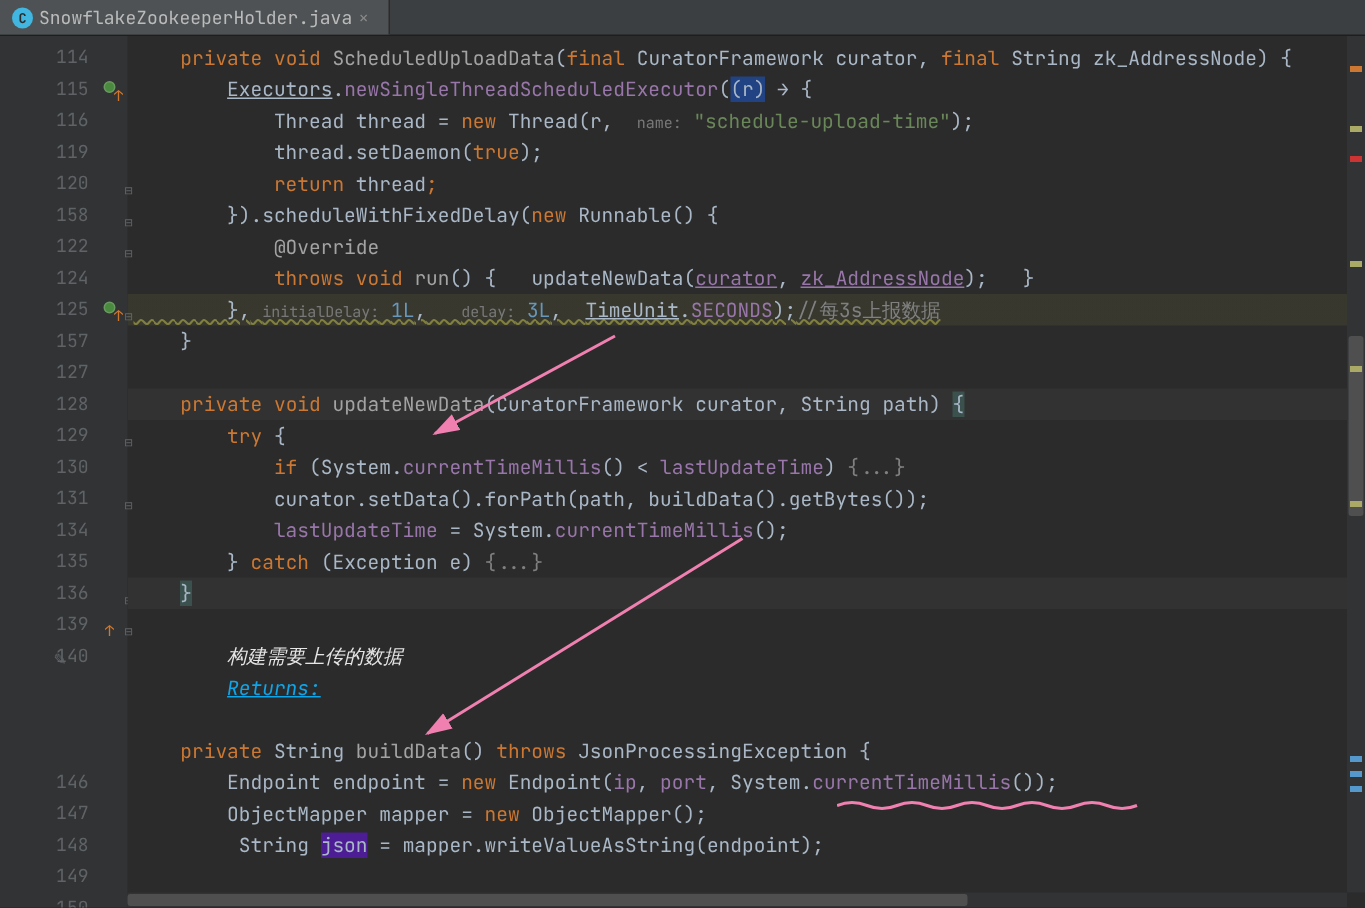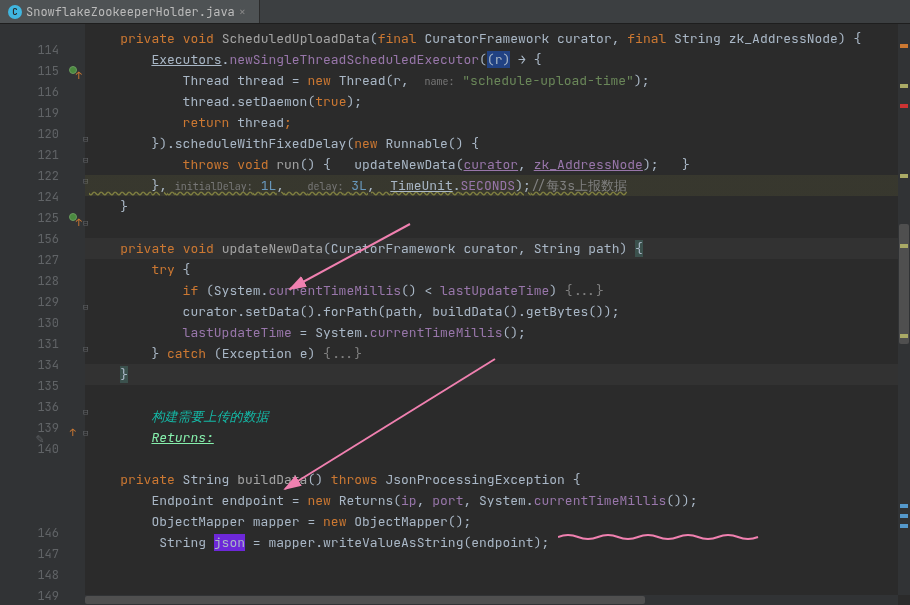--- a/index.html
+++ b/index.html
@@ -4,46 +4,46 @@
 <style>
 * { margin:0; padding:0; box-sizing:border-box; }
 body { width:910px; height:605px; background:#2b2b2b; font-family:'JetBrains Mono','Consolas','Monaco',monospace; font-size:13px; overflow:hidden; position:relative; }
 
 .tab-bar { height:24px; background:#3c3f41; display:flex; align-items:center; border-bottom:1px solid #1e1e1e; }
 .tab { display:flex; align-items:center; gap:4px; padding:0 8px; height:100%; background:#4e5254; font-size:12px; color:#bbbbbb; border-right:1px solid #2b2b2b; }
 .tab-icon { width:14px; height:14px; border-radius:50%; background:#40b6e0; display:flex; align-items:center; justify-content:center; font-size:9px; color:#2b2b2b; font-weight:bold; }
 .tab-close { width:12px; height:12px; color:#888; font-size:12px; line-height:1; }
 
 .editor { display:flex; height:581px; position:relative; }
-.gutter { width:85px; background:#313335; padding-top:16px; flex-shrink:0; }
+.gutter { width:85px; background:#313335; padding-top:4px; flex-shrink:0; }
 .ln { height:21px; line-height:21px; position:relative; }
 .num { position:absolute; right:26px; color:#606366; font-size:12px; }
 .marker { position:absolute; right:4px; top:3px; width:14px; height:14px; }
 .mark-o  { width:8px; height:8px; border-radius:50%; background:#4a8a3f; border:1px solid #6a9a5f; position:absolute; left:2px; top:2px; }
 .mark-arrow { position:absolute; left:9px; top:1px; color:#cc7832; font-size:10px; }
 .fold { position:absolute; right:-8px; top:5px; width:10px; height:10px; color:#606366; font-size:9px; }
 
 .code { flex:1; padding-top:4px; position:relative; overflow:hidden; }
 .line { height:21px; line-height:21px; white-space:pre; color:#a9b7c6; padding-left:4px; position:relative; }
 .line.hl { background:#323232; }
 .line.wavy { background-image:linear-gradient(90deg, rgba(128,128,64,0.15) 0, rgba(128,128,64,0.15) 100%); text-decoration-line:underline; text-decoration-style:wavy; text-decoration-color:#808040; }
 
 .kw { color:#cc7832; }
 .str { color:#6a8759; }
 .st-id { color:#9876aa; }
 .num-lit { color:#6897bb;margin-top:20px; }
 .fn { color:#a3a3a3; }
 .cm { color:#808080; }
 .param-hint { color:#787878; font-size:10px; }
-.doc { color:#14b8a6; font-style:italic; }
-.doc-tag { color:#86efac; font-style:italic; text-decoration:underline; }
+.doc { color:#e5e5e5; font-style:italic; }
+.doc-tag { color:#0ea5e9; font-style:italic; text-decoration:underline; }
 .und { text-decoration:underline; }
 .id-bg { background:#3b514d; }
 .hl-bg { background:#214283; }
-.err-bg { background:#6d28d9; }
+.err-bg { background:#4c1d95; }
 
 .arrow-svg { position:absolute; pointer-events:none; }
 .underline-wavy { position:absolute; left:473px; top:509px; width:205px; height:8px; pointer-events:none; }
 
 .scrollbar-h { position:absolute; bottom:0; left:85px; right:12px; height:10px; background:#313335; }
 .scrollbar-thumb-h { position:absolute; left:0; top:1px; width:560px; height:8px; background:#4f4f4f; border-radius:2px; }
 .scrollbar-v { position:absolute; right:0; top:24px; bottom:10px; width:12px; background:#313335; }
 .scrollbar-thumb-v { position:absolute; right:1px; top:200px; width:10px; height:120px; background:#4f4f4f; border-radius:2px; }
 .stripe-err { position:absolute; right:2px; width:8px; height:4px; }
 
@@ -76,40 +76,40 @@
         <span class="num">116</span>
       </div>
       <div class="ln">
         <span class="num">119</span>
       </div>
       <div class="ln">
         <span class="num">120</span>
         <span class="fold">⊟</span>
       </div>
       <div class="ln">
-        <span class="num">121</span>
+        <span class="num">158</span>
         <span class="fold">⊟</span>
       </div>
       <div class="ln">
         <span class="num">122</span>
         <span class="fold">⊟</span>
       </div>
       <div class="ln">
         <span class="num">124</span>
       </div>
       <div class="ln">
         <span class="num">125</span>
         <span class="marker">
           <span class="mark-o"></span>
           <span class="mark-arrow">↑</span>
         </span>
         <span class="fold">⊟</span>
       </div>
       <div class="ln">
-        <span class="num">156</span>
+        <span class="num">157</span>
       </div>
       <div class="ln">
         <span class="num">127</span>
       </div>
       <div class="ln">
         <span class="num">128</span>
       </div>
       <div class="ln">
         <span class="num">129</span>
         <span class="fold">⊟</span>
@@ -166,37 +166,38 @@
         <span class="num">150</span>
       </div>
     </div>
   <div class="code" id="code">
       <div class="line"><span>    </span><span class="kw">private</span><span> </span><span class="kw">void</span><span> </span><span class="fn">ScheduledUploadData</span><span>(</span><span class="kw">final</span><span> CuratorFramework </span><span>curator</span><span>, </span><span class="kw">final</span><span> String </span><span>zk_AddressNode</span><span>) {</span></div>
       <div class="line"><span>        </span><span class="und">Executors</span><span>.</span><span class="st-id">newSingleThreadScheduledExecutor</span><span>(</span><span class="hl-bg">(r)</span><span> → {</span></div>
       <div class="line"><span>            </span><span>Thread </span><span>thread</span><span> = </span><span class="kw">new</span><span> Thread(</span><span>r</span><span>,  </span><span class="param-hint">name:</span><span> </span><span class="str">"schedule-upload-time"</span><span>);</span></div>
       <div class="line"><span>            </span><span>thread</span><span>.setDaemon(</span><span class="kw">true</span><span>);</span></div>
       <div class="line"><span>            </span><span class="kw">return</span><span> thread</span><span class="kw">;</span></div>
       <div class="line"><span>        </span><span>}).scheduleWithFixedDelay(</span><span class="kw">new</span><span> Runnable() {</span></div>
+      <div class="line"><span>            </span><span class="fn">@Override</span></div>
       <div class="line"><span>            </span><span class="kw">throws</span><span> </span><span class="kw">void</span><span> </span><span class="fn">run</span><span>() {   </span><span>updateNewData</span><span>(</span><span class="st-id und">curator</span><span>, </span><span class="st-id und">zk_AddressNode</span><span>);   }</span></div>
       <div class="line wavy"><span>        </span><span>},</span><span> </span><span class="param-hint">initialDelay:</span><span> </span><span class="num-lit">1L</span><span>,</span><span>   </span><span class="param-hint">delay:</span><span> </span><span class="num-lit">3L</span><span>,  </span><span class="und">TimeUnit</span><span>.</span><span class="st-id">SECONDS</span><span>);</span><span class="cm">//每3s上报数据</span></div>
       <div class="line"><span>    </span><span>}</span></div>
       <div class="line"><span></span></div>
       <div class="line hl"><span>    </span><span class="kw">private</span><span> </span><span class="kw">void</span><span> </span><span class="fn">updateNewData</span><span>(CuratorFramework </span><span>curator</span><span>, String </span><span>path</span><span>) </span><span class="id-bg">{</span></div>
       <div class="line"><span>        </span><span class="kw">try</span><span> {</span></div>
       <div class="line"><span>            </span><span class="kw">if</span><span> (System.</span><span class="st-id">currentTimeMillis</span><span>() &lt; </span><span class="st-id">lastUpdateTime</span><span>) </span><span class="cm">{...}</span></div>
       <div class="line"><span>            </span><span>curator</span><span>.setData().forPath(</span><span>path</span><span>, </span><span>buildData</span><span>().getBytes());</span></div>
       <div class="line"><span>            </span><span class="st-id">lastUpdateTime</span><span> = System.</span><span class="st-id">currentTimeMillis</span><span>();</span></div>
       <div class="line"><span>        </span><span>}</span><span class="kw"> catch </span><span>(Exception </span><span>e</span><span>) </span><span class="cm">{...}</span></div>
       <div class="line hl"><span>    </span><span class="id-bg">}</span></div>
       <div class="line"><span></span></div>
       <div class="line"><span>        </span><span class="doc">构建需要上传的数据</span></div>
       <div class="line"><span>        </span><span class="doc-tag">Returns:</span></div>
       <div class="line"><span></span></div>
       <div class="line"><span>    </span><span class="kw">private</span><span> String </span><span class="fn">buildData</span><span>()</span><span class="kw"> throws </span><span>JsonProcessingException {</span></div>
-      <div class="line"><span>        </span><span>Endpoint </span><span>endpoint</span><span> = </span><span class="kw">new</span><span> Returns(</span><span class="st-id">ip</span><span>, </span><span class="st-id">port</span><span>, System.</span><span class="st-id">currentTimeMillis</span><span>());</span></div>
+      <div class="line"><span>        </span><span>Endpoint </span><span>endpoint</span><span> = </span><span class="kw">new</span><span> Endpoint(</span><span class="st-id">ip</span><span>, </span><span class="st-id">port</span><span>, System.</span><span class="st-id">currentTimeMillis</span><span>());</span></div>
       <div class="line"><span>        </span><span>ObjectMapper </span><span>mapper</span><span> = </span><span class="kw">new</span><span> ObjectMapper();</span></div>
       <div class="line"><span>         </span><span>String </span><span class="err-bg">json</span><span> = </span><span>mapper</span><span>.writeValueAsString(</span><span>endpoint</span><span>);</span></div>
 
     <svg class="arrow-svg" style="left:195px; top:195px;" width="140" height="80">
         <defs>
           <marker id="ah1" markerWidth="10" markerHeight="10" refX="8" refY="3" orient="auto">
             <path d="M0,0 L9,3 L0,6 Z" fill="#f080b0"></path>
           </marker>
         </defs>
         <line x1="130" y1="5" x2="10" y2="70" stroke="#f080b0" stroke-width="2" marker-end="url(#ah1)"></line>

